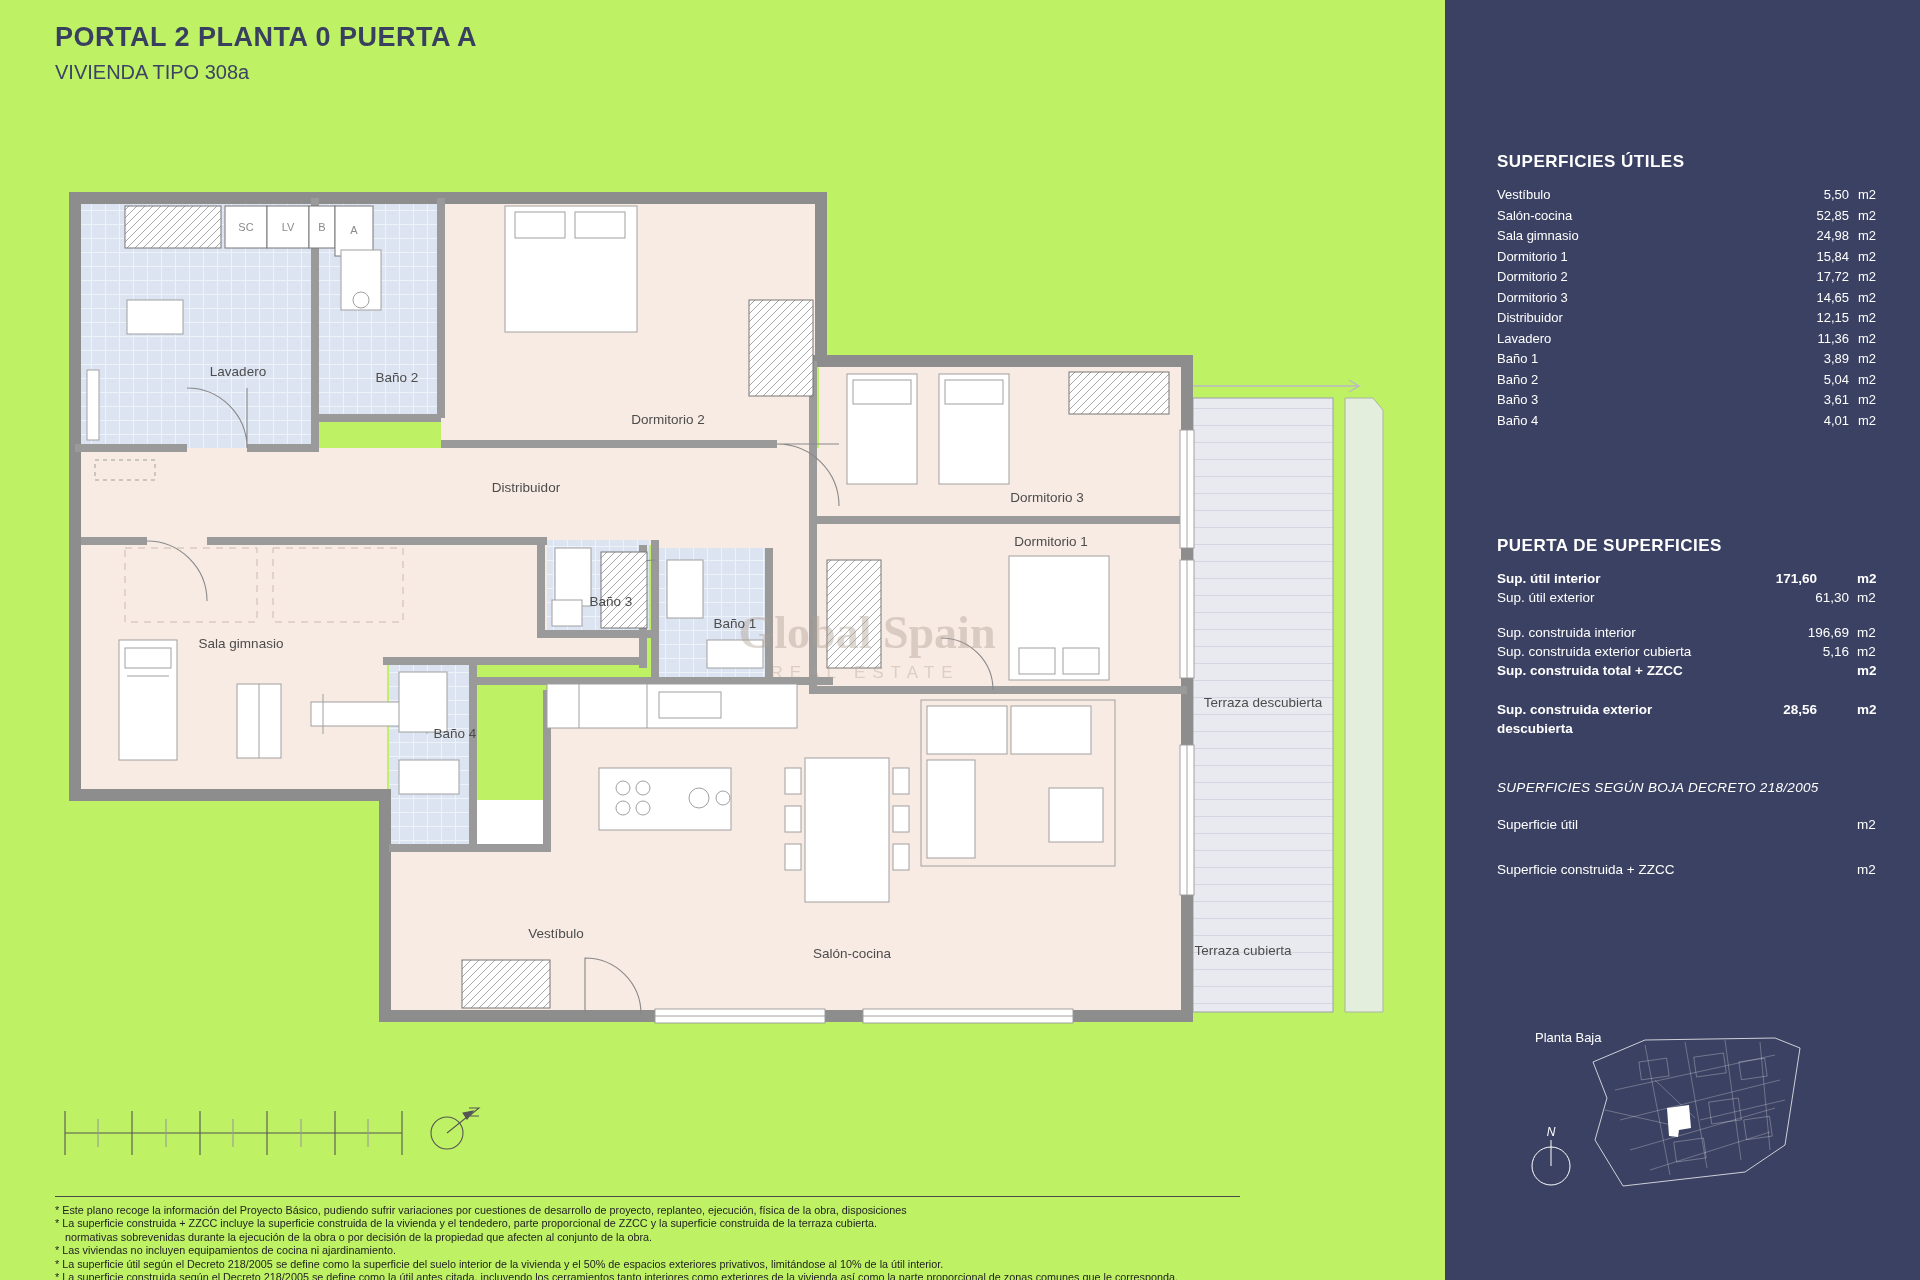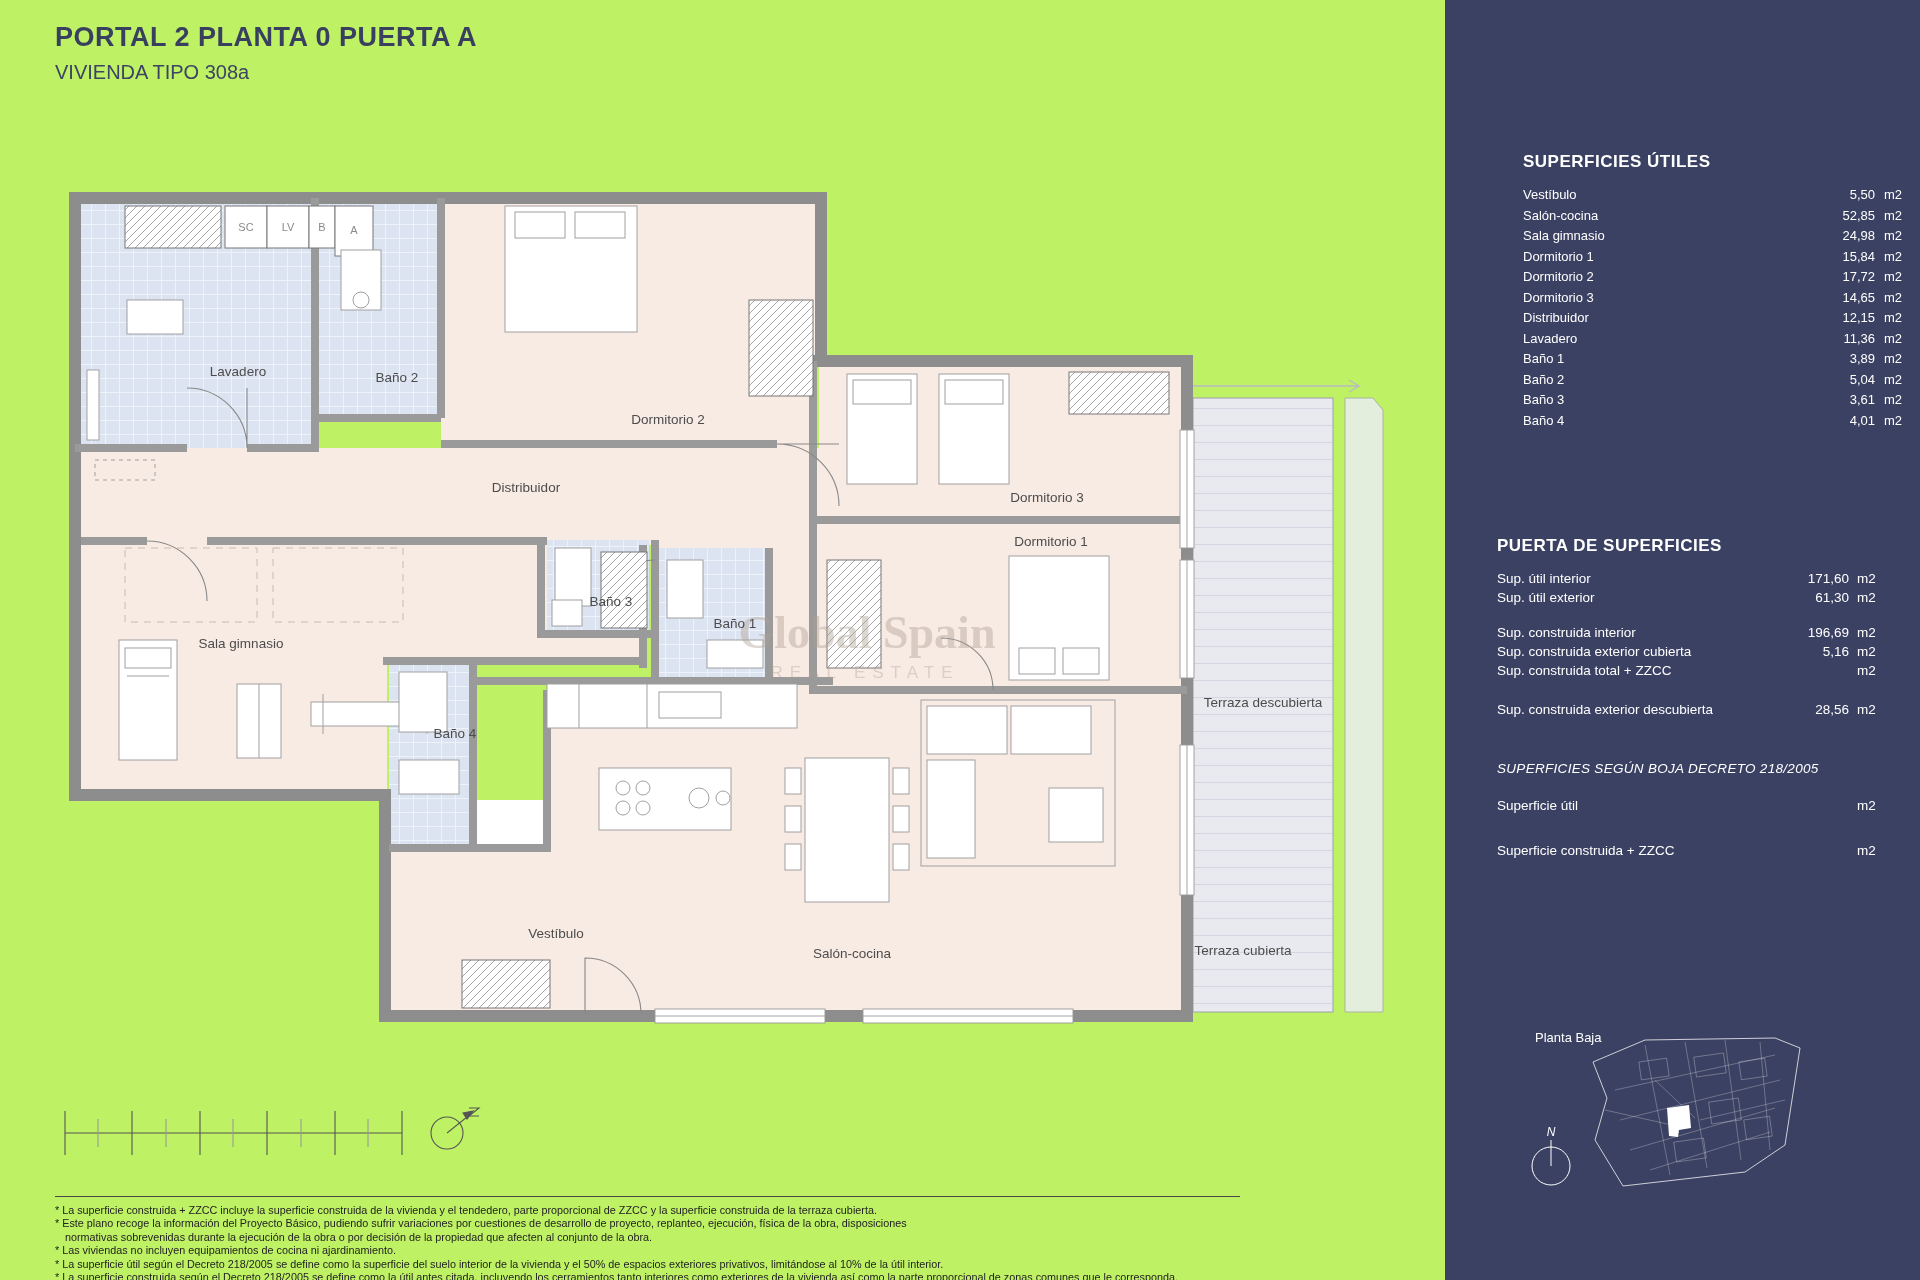--- a/index.html
+++ b/index.html
@@ -28,21 +28,21 @@
   .sb-block { position:absolute; left:52px; width:386px; }
   .sb-h { font-size:17px; font-weight:bold; letter-spacing:.5px; margin-bottom:13px; }
   .sb-row { display:flex; font-size:13px; line-height:20.5px; }
   .sb-row .lab { flex:1; }
   .sb-row .val { width:64px; text-align:right; }
   .sb-row .unit { width:34px; padding-left:9px; }
   .r-row { display:flex; font-size:13.5px; line-height:19px; }
   .r-row .lab { flex:1; }
   .r-row .val { width:70px; text-align:right; }
   .r-row .unit { width:34px; padding-left:8px; }
-  .bold { font-weight:normal; } .gap16 { height:16px; } .gap20 { height:20px; } .gap26 { height:26px; }
+  .bold { font-weight:bold;gap:32px; } .gap16 { height:16px; } .gap20 { height:20px; } .gap26 { height:26px; }
   .boja { font-size:13.5px; font-style:italic; letter-spacing:.3px;margin-top:16px; }
   .siteplan { position:absolute; left:0; top:1000px; width:475px; height:280px; }
   .planta-baja { font-size:13px; fill:#fff; }
 </style>
 </head>
 <body>
 
 <div class="page">
 
   <div class="titleblock">
@@ -263,31 +263,31 @@
       <circle cx="440" cy="1133" r="16"></circle>
       <line x1="440" y1="1133" x2="460" y2="1117"></line>
       <path d="M456 1113 l10 -2 -6 8 z" fill="#555"></path>
       <path d="M462 1108 h10 l-10 8 h10"></path>
     </g>
   </svg>
   </div>
 
   <div class="rule"></div>
   <div class="notes">
+    <div>* Este plano recoge la información del Proyecto Básico, pudiendo sufrir variaciones por cuestiones de desarrollo de proyecto, replanteo, ejecución, física de la obra, disposiciones</div>
     <div>* La superficie construida + ZZCC incluye la superficie construida de la vivienda y el tendedero, parte proporcional de ZZCC y la superficie construida de la terraza cubierta.</div>
-    <div>* Este plano recoge la información del Proyecto Básico, pudiendo sufrir variaciones por cuestiones de desarrollo de proyecto, replanteo, ejecución, física de la obra, disposiciones</div>
     <div class="ind">normativas sobrevenidas durante la ejecución de la obra o por decisión de la propiedad que afecten al conjunto de la obra.</div>
     <div>* Las viviendas no incluyen equipamientos de cocina ni ajardinamiento.</div>
     <div>* La superficie útil según el Decreto 218/2005 se define como la superficie del suelo interior de la vivienda y el 50% de espacios exteriores privativos, limitándose al 10% de la útil interior.</div>
     <div>* La superficie construida según el Decreto 218/2005 se define como la útil antes citada, incluyendo los cerramientos tanto interiores como exteriores de la vivienda así como la parte proporcional de zonas comunes que le corresponda.</div>
   </div>
 
   <div class="sidebar">
 
-    <div class="sb-block" style="top:152px;margin-left:26px;">
+    <div class="sb-block" style="top:152px;">
       <div class="sb-h">SUPERFICIES ÚTILES</div>
       <div class="sb-row">
           <span class="lab">Vestíbulo</span>
           <span class="val">5,50</span>
           <span class="unit">m2</span>
         </div>
       <div class="sb-row">
           <span class="lab">Salón-cocina</span>
           <span class="val">52,85</span>
           <span class="unit">m2</span>

